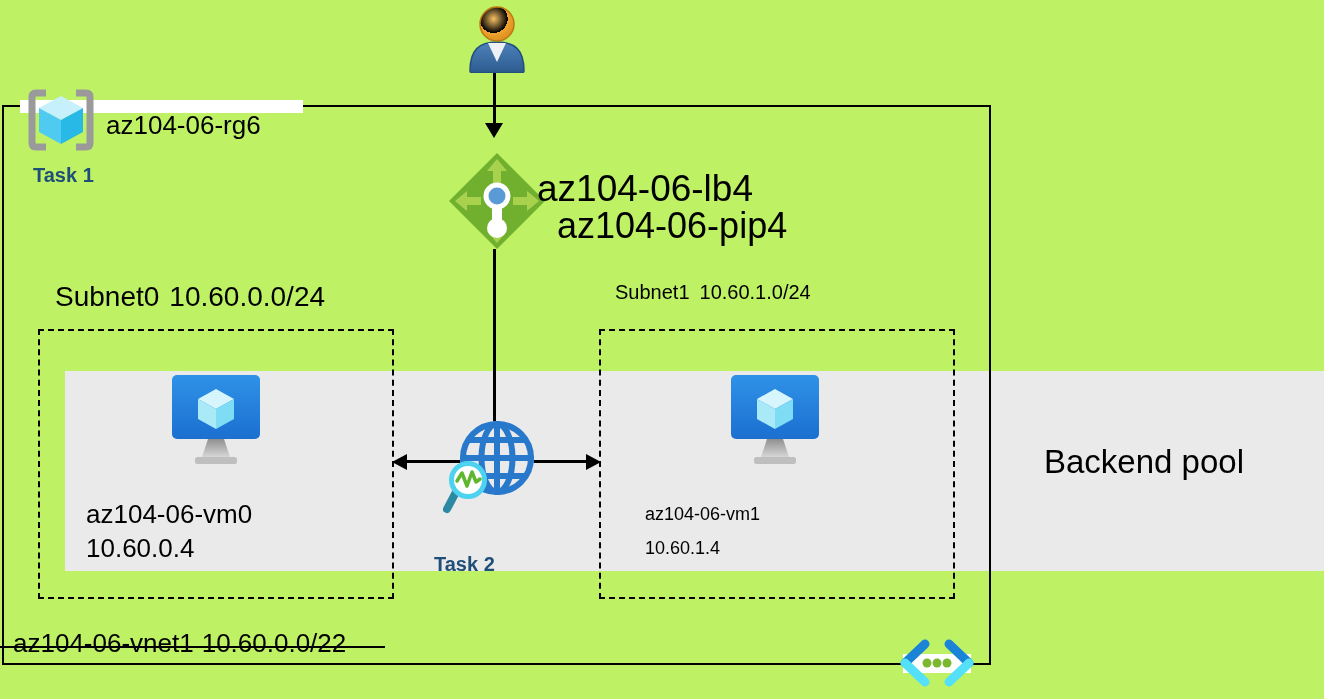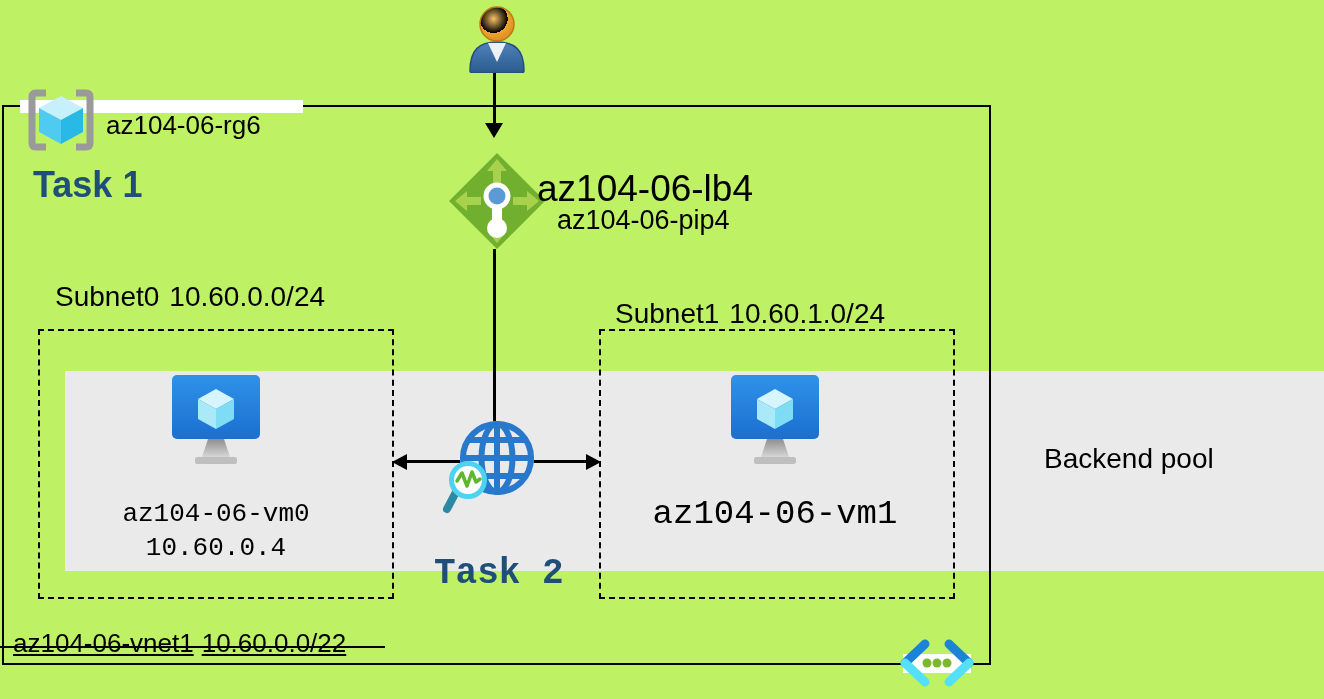--- a/index.html
+++ b/index.html
@@ -8,25 +8,25 @@
   .abs{position:absolute;}
   .txt{white-space:nowrap;}
   .band{background:#EAEAEA;}
   .solid-box{border:2px solid #000;background:transparent;}
   .dashed-box{border:2px dashed #000;background:transparent;}
   .vline{width:3px;background:#000;}
   .hline{height:3px;background:#000;}
   .arrow-down{width:0;height:0;border-left:9px solid transparent;border-right:9px solid transparent;border-top:15px solid #000;}
   .arrow-left{width:0;height:0;border-top:8px solid transparent;border-bottom:8px solid transparent;border-right:15px solid #000;}
   .arrow-right{width:0;height:0;border-top:8px solid transparent;border-bottom:8px solid transparent;border-left:15px solid #000;}
-  .task-label{font-size:36px;font-weight:bold;color:#1F4E79;}
+  .task-label{font-size:20px;font-weight:bold;color:#1F4E79;}
   .name-label{font-size:26px;}
-  .big-label{font-size:28px;}
+  .big-label{font-size:33px;}
   .bold{font-weight:normal;}
-  .center{text-align:center;font-family:Liberation Mono, monospace;}
+  .center{text-align:left;}
   .white-patch{background:#fff;}
 </style>
 </head>
 <body>
 
 <div id="stage">
 
   <div class="abs band" style="left:65px;top:371px;width:1259px;height:200px;"></div>
 
   <div class="abs solid-box" style="left:2px;top:105px;width:985px;height:556px;"></div>
@@ -80,26 +80,26 @@
       <polygon points="49,91 59,79 53,79 53,65 45,65 45,79 39,79"></polygon>
       <polygon points="7,49 19,39 19,45 33,45 33,53 19,53 19,59"></polygon>
       <polygon points="91,49 79,39 79,45 65,45 65,53 79,53 79,59"></polygon>
     </g>
     <rect x="44" y="44" width="10" height="32" rx="5" fill="#fff"></rect>
     <circle cx="49" cy="76" r="10" fill="#fff"></circle>
     <circle cx="49" cy="44" r="13.5" fill="#fff"></circle>
     <circle cx="49" cy="44" r="8.5" fill="#5B9BD5"></circle>
   </svg>
   <div class="abs txt name-label" style="left:537px;top:168px;font-size:37px;">az104-06-lb4</div>
-  <div class="abs txt name-label" style="left:557px;top:205px;font-size:27px;">az104-06-pip4</div>
+  <div class="abs txt name-label" style="left:557px;top:205px;font-size:36px;">az104-06-pip4</div>
 
   <div class="abs txt" style="left:55px;top:281px;font-size:28px;">
     <span class="bold">Subnet0</span><span style="margin-left:10px;text-align:center;">10.60.0.0/24</span>
   </div>
-  <div class="abs txt" style="left:615px;top:298px;font-size:28px;">
+  <div class="abs txt" style="left:615px;top:281px;font-size:20px;">
     <span class="bold">Subnet1</span><span style="margin-left:10px;">10.60.1.0/24</span>
   </div>
 
   <svg class="abs" style="left:168px;top:372px;" width="96" height="95" viewBox="0 0 96 95">
     <defs>
       <linearGradient id="monG" x1="0" y1="0" x2="0" y2="1">
         <stop offset="0%" stop-color="#2F92E8"></stop>
           <stop offset="100%" stop-color="#1B6FD0"></stop>
       </linearGradient>
       <linearGradient id="standG" x1="0" y1="0" x2="0" y2="1">
@@ -120,43 +120,44 @@
     <polygon points="30,27 48,37 48,57 30,47" fill="#A9E9F8"></polygon>
     <polygon points="66,27 48,37 48,57 66,47" fill="#7FDCF5"></polygon>
     <polygon points="40,67 56,67 62,85 34,85" fill="url(#standG)"></polygon>
     <rect x="27" y="85" width="42" height="7" rx="2.5" fill="#BFBFBF"></rect>
   </svg>
 
   <div class="abs center" style="left:86px;top:497px;width:260px;font-size:26px;line-height:34px;">
     <div class="txt">az104-06-vm0</div>
     <div class="txt">10.60.0.4</div>
   </div>
-  <div class="abs center" style="left:645px;top:497px;width:260px;font-size:34px;line-height:34px;">
+  <div class="abs center" style="left:645px;top:497px;width:260px;font-size:18px;line-height:34px;">
     <div class="txt">az104-06-vm1</div>
+    <div class="txt">10.60.1.4</div>
   </div>
 
   <svg class="abs" style="left:443px;top:418px;" width="96" height="106" viewBox="0 0 96 106">
     <circle cx="54" cy="40" r="37" fill="#EAEAEA"></circle>
     <g stroke="#2878CC" stroke-width="6" fill="none" stroke-linecap="round">
       <circle cx="54" cy="40" r="34"></circle>
       <ellipse cx="54" cy="40" rx="15.5" ry="34"></ellipse>
       <line x1="54" y1="6" x2="54" y2="74"></line>
       <line x1="27" y1="22" x2="81" y2="22"></line>
       <line x1="20" y1="40" x2="88" y2="40"></line>
       <line x1="27" y1="58" x2="81" y2="58"></line>
     </g>
     <line x1="13" y1="74" x2="4" y2="91" stroke="#2C89A4" stroke-width="8" stroke-linecap="round"></line>
     <circle cx="25" cy="62" r="16.5" fill="#ffffff" stroke="#4DD2EF" stroke-width="5"></circle>
     <polyline points="14,63 19,55 24,68 29,54 33,64 37,61" fill="none" stroke="#5FB62F" stroke-width="3.5" stroke-linecap="round" stroke-linejoin="round"></polyline>
   </svg>
   <div class="abs center task-label txt" style="left:434px;top:537px;width:125px;margin-top:16px;">Task 2</div>
 
   <div class="abs txt big-label" style="left:1044px;top:443px;">Backend pool</div>
 
-  <div class="abs txt" style="left:13px;top:628px;font-size:26px;text-decoration:underline;">
+  <div class="abs txt" style="left:13px;top:628px;font-size:26px;">
     <span>az104-06-vnet1</span><span style="margin-left:8px;">10.60.0.0/22</span>
   </div>
   <div class="abs" style="left:0;top:646px;width:385px;height:2px;background:#000;"></div>
 
   <svg class="abs" style="left:895px;top:636px;" width="84" height="56" viewBox="0 0 84 56">
     <rect x="8" y="18" width="68" height="19" fill="#ffffff"></rect>
     <line x1="30" y1="8" x2="10" y2="27" stroke="#1B84D7" stroke-width="9" stroke-linecap="round"></line>
     <line x1="10" y1="27" x2="30" y2="46" stroke="#54E0F8" stroke-width="9" stroke-linecap="round"></line>
     <line x1="54" y1="8" x2="74" y2="27" stroke="#1B84D7" stroke-width="9" stroke-linecap="round"></line>
     <line x1="74" y1="27" x2="54" y2="46" stroke="#54E0F8" stroke-width="9" stroke-linecap="round"></line>

